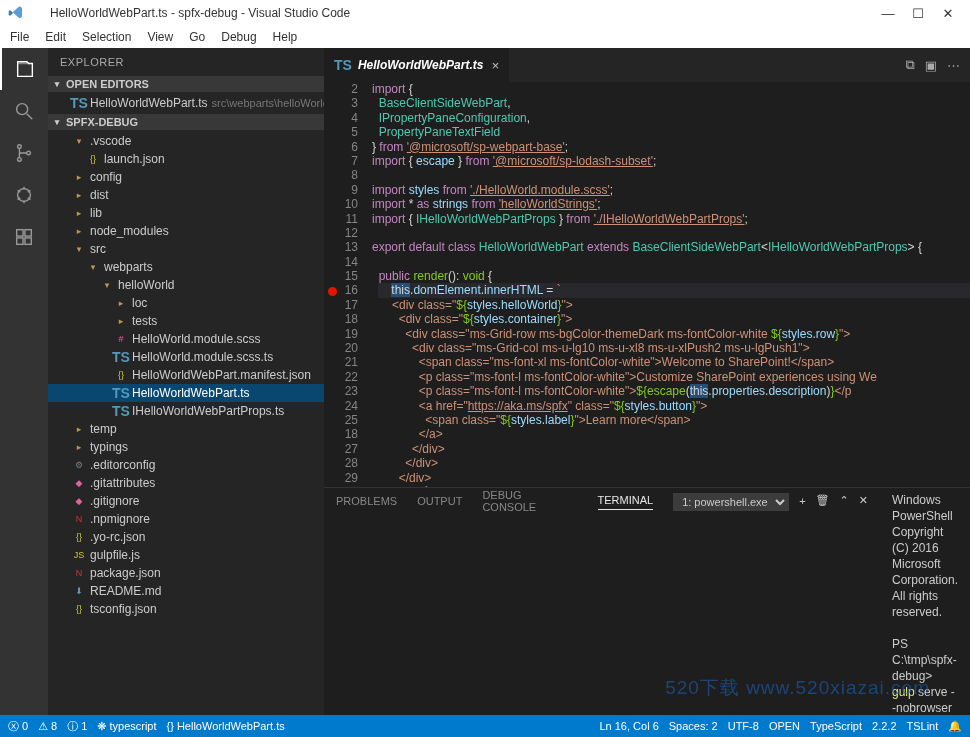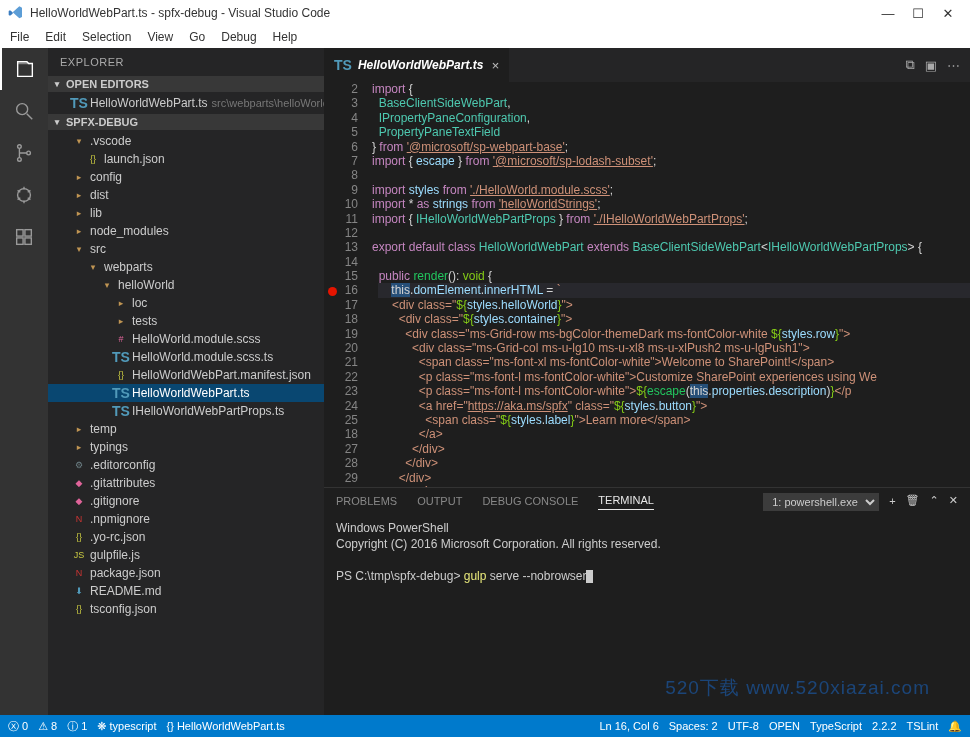--- a/index.html
+++ b/index.html
@@ -1,18 +1,18 @@
 <!DOCTYPE html>
 <html><head>
 <meta charset="utf-8">
 <style>
 * { margin: 0; padding: 0; box-sizing: border-box; font-family: "Segoe UI", sans-serif; }
 body { background: #1e1e1e; color: #cccccc; font-size: 12px; overflow: hidden; }
 .window { width: 970px; height: 737px; display: flex; flex-direction: column; background: #fff; }
-.titlebar { height: 26px; background: #fff; display: flex; align-items: center; padding: 0 8px; color: #333; font-size: 12px; }
+.titlebar { height: 26px; background: #fff; display: flex; align-items: center; padding: 0 8px; color: #333; font-size: 12px; gap: 20px; }
 .titlebar-icon { width: 16px; height: 16px; margin-right: 6px; }
 .titlebar-controls { margin-left: auto; display: flex; gap: 2px; }
 .titlebar-controls span { width: 28px; height: 20px; display: flex; align-items: center; justify-content: center; font-size: 13px; color: #333; cursor: pointer; }
 .menubar { height: 22px; background: #fff; display: flex; align-items: center; padding: 0 2px; color: #333; font-size: 12px; }
 .menubar span { padding: 3px 8px; cursor: pointer; }
 .main { flex: 1; display: flex; background: #252526; overflow: hidden; }
 .activitybar { width: 48px; background: #333333; display: flex; flex-direction: column; align-items: center; }
 .activitybar .ab-item { width: 48px; height: 42px; display: flex; align-items: center; justify-content: center; cursor: pointer; opacity: 0.5; }
 .activitybar .ab-item.active { opacity: 1; border-left: 2px solid #fff; }
 .activitybar svg { width: 22px; height: 22px; fill: none; stroke: #fff; stroke-width: 1.5; }
@@ -41,26 +41,26 @@
 .gutter { width: 48px; background: #1e1e1e; color: #858585; text-align: right; padding-right: 14px; user-select: none; position: relative; }
 .gutter .line-no { height: 14.4px; }
 .breakpoint-col { position: absolute; left: 4px; top: 0; width: 12px; }
 .bp { width: 9px; height: 9px; background: #e51400; border-radius: 50%; position: absolute; }
 .code { flex: 1; white-space: pre; color: #d4d4d4; overflow: hidden; }
 .code .cl { height: 14.4px; }
 .hl-line { background: rgba(50,50,60,0.5); margin-left: 6px; }
 .s-sel { background: #264f78; color: #d4d4d4; }
 .k1 { color: #c586c0; } 
 .k2 { color: #84cc16; } 
-.fn { color: #22c55e; }
+.fn { color: #84cc16; }
 .cls { color: #4ec9b0; }
 .str { color: #ce9178; }
 .strU { color: #ce9178; text-decoration: underline; }
 .var { color: #9cdcfe; }
-.panel { height: 228px; background: #1e1e1e; border-top: 1px solid #333; display: flex; flex-direction: column; }
+.panel { height: 228px; background: #1e1e1e; border-top: 1px solid #333; display: flex; flex-direction: row; }
 .panel-tabs { height: 28px; display: flex; align-items: center; padding: 0 12px; gap: 20px; font-size: 11px; color: #888; }
 .panel-tabs span { cursor: pointer; padding-bottom: 3px; }
 .panel-tabs span.active { color: #e7e7e7; border-bottom: 1px solid #e7e7e7; }
 .panel-tabs .panel-right { margin-left: auto; display: flex; align-items: center; gap: 10px; color: #ccc; }
 .dropdown { background: #3c3c3c; color: #ccc; border: 1px solid #3c3c3c; font-size: 11px; padding: 1px 4px; }
 .terminal-body { flex: 1; padding: 4px 12px; font-family: Consolas, monospace; font-size: 12px; color: #ccc; line-height: 16px; }
 .term-cmd { color: #e8e87a; }
 .term-cursor { background: #ccc; display: inline-block; width: 7px; height: 13px; vertical-align: middle; }
 .statusbar { height: 22px; background: #007acc; color: #fff; display: flex; align-items: center; font-size: 11px; padding: 0 8px; gap: 10px; }
 .statusbar .sb-item { display: flex; align-items: center; gap: 3px; cursor: pointer; }

